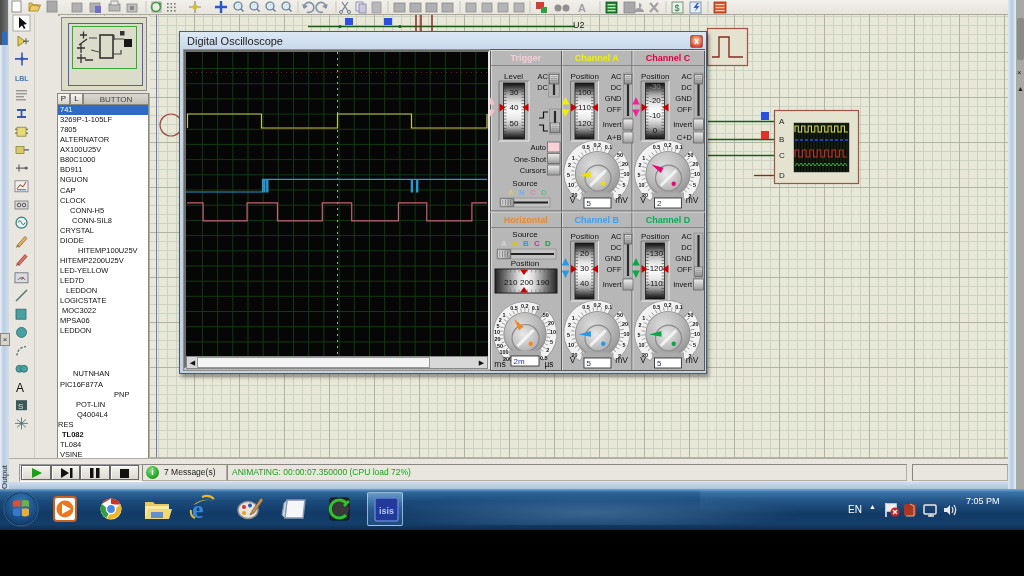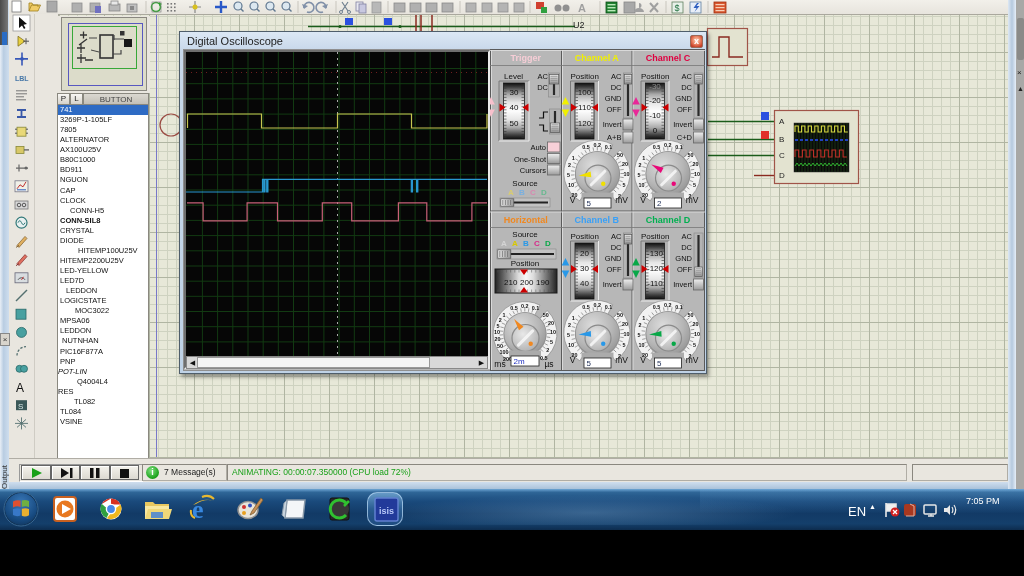--- a/index.html
+++ b/index.html
@@ -25,21 +25,21 @@
 #prevbox{left:61px;top:17px;width:86px;height:74px;background:#dcdcca;border:1px solid #8a8880;}
 #devhead{left:57px;top:93px;width:92px;height:12px;font-size:8px;}
 #devlist{left:57px;top:105px;width:92px;height:356px;background:#fff;border:1px solid #8a887f;border-top:none;font-size:7.5px;line-height:10.06px;white-space:nowrap;overflow:hidden;color:#111;}
 #dlg{left:179px;top:31px;width:528px;height:343px;background:linear-gradient(180deg,#dce8f5 0,#c8d8ea 18px,#bfd2e6 100%);border:1px solid #4f5e6b;box-shadow:2px 3px 4px rgba(0,0,0,.4);}
 #dlgtitle{left:7px;top:3px;font-size:11px;color:#1c1c1c;}
 #dlgclose{left:510px;top:3px;width:13px;height:13px;background:radial-gradient(circle at 50% 40%,#ffd0b8 0,#ec8f6f 40%,#cf4a30 75%,#b03020 100%);border:1px solid #9a6a58;border-radius:2px;color:#fff;font-size:9px;font-weight:bold;text-align:center;line-height:11px;}
 #dlgclient{left:3px;top:17px;width:521px;height:322px;background:#b9b9b9;border:1px solid #8f8f8f;}
 #scrollbar{left:186px;top:356px;width:302px;height:13px;background:#d8d8d8;border:1px solid #888;}
 #scrborder{left:184px;top:50px;width:306px;height:319px;border:2px solid;border-color:#6e6e6e #ececec #ececec #6e6e6e;}
 .ricon{position:absolute;left:37px;width:19px;height:14px;font-size:11px;text-align:center;line-height:14px;color:#1560a8;font-weight:bold;}
-.tray{color:#fff;font-size:13px;}
+.tray{color:#fff;font-size:10px;}
 .ticon{position:absolute;top:3px;width:36px;height:34px;}
 </style></head><body>
 <div id="root">
   <div class="abs grid" id="schem"></div>
   <svg class="abs" style="left:0;top:0" width="1024" height="576" viewBox="0 0 1024 576">
       <line x1="156.5" y1="15" x2="156.5" y2="457" stroke="#7878c8" stroke-width="1"></line>
       <circle cx="171" cy="125" r="11" fill="none" stroke="#9a4a42" stroke-width="1.2"></circle>
       <line x1="308" y1="26.5" x2="575" y2="26.5" stroke="#1a5c1a" stroke-width="1.4"></line>
       <rect x="345" y="18" width="8" height="7" fill="#2a50e0"></rect>
       <rect x="384" y="18" width="8" height="7" fill="#2a50e0"></rect>
@@ -284,39 +284,39 @@
       <div style="padding-left:2px;">3269P-1-105LF</div>
       <div style="padding-left:2px;">7805</div>
       <div style="padding-left:2px;">ALTERNATOR</div>
       <div style="padding-left:2px;">AX100U25V</div>
       <div style="padding-left:2px;">B80C1000</div>
       <div style="padding-left:2px;">BD911</div>
       <div style="padding-left:2px;">NGUON</div>
       <div style="padding-left:2px;">CAP</div>
       <div style="padding-left:2px;">CLOCK</div>
       <div style="padding-left:12px;">CONN-H5</div>
-      <div style="padding-left:2px;font-weight:bold;">CONN-SIL8</div>
+      <div style="padding-left:14px;">CONN-SIL8</div>
       <div style="padding-left:2px;">CRYSTAL</div>
       <div style="padding-left:2px;">DIODE</div>
       <div style="padding-left:20px;">HITEMP100U25V</div>
       <div style="padding-left:2px;">HITEMP2200U25V</div>
       <div style="padding-left:2px;">LED-YELLOW</div>
       <div style="padding-left:2px;">LED7D</div>
       <div style="padding-left:8px;">LEDDON</div>
       <div style="padding-left:2px;">LOGICSTATE</div>
-      <div style="padding-left:17px;">MOC3022</div>
+      <div style="padding-left:4px;">MOC3022</div>
       <div style="padding-left:2px;">MPSA06</div>
       <div style="padding-left:2px;">LEDDON</div>
-      <div style="padding-left:4px;">NUTNHAN</div>
+      <div style="padding-left:15px;margin-top:33px;">NUTNHAN</div>
       <div style="padding-left:2px;">PIC16F877A</div>
-      <div style="padding-left:2px;">PNP</div>
-      <div style="padding-left:0;font-style:italic;">POT-LIN</div>
+      <div style="padding-left:12px;margin-left:44px;">PNP</div>
+      <div style="padding-left:18px;">POT-LIN</div>
       <div style="padding-left:19px;">Q4004L4</div>
       <div style="padding-left:0;">RES</div>
-      <div style="padding-left:16px;">TL082</div>
+      <div style="padding-left:4px;font-weight:bold;">TL082</div>
       <div style="padding-left:2px;">TL084</div>
       <div style="padding-left:2px;">VSINE</div>
     </div>
   <div class="abs" id="bottombar">
       <div class="abs" style="left:10px;top:5px;width:124px;height:18px;border:1px solid #999;border-bottom-color:#fff;border-right-color:#fff;"></div>
       <div class="abs" style="left:12px;top:6px;width:29.5px;height:15px;background:linear-gradient(180deg,#f4f2ec,#dcd9d1);border:1px solid #666;box-shadow:inset 1px 1px 0 #fff;"><svg width="28" height="14" viewBox="0 0 28 14">
           <path d="M10,2 L20,7 L10,12 Z" fill="#18a018"></path>
         </svg></div>
       <div class="abs" style="left:41.5px;top:6px;width:29.5px;height:15px;background:linear-gradient(180deg,#f4f2ec,#dcd9d1);border:1px solid #666;box-shadow:inset 1px 1px 0 #fff;"><svg width="28" height="14" viewBox="0 0 28 14">
           <path d="M9,2 L17,7 L9,12 Z" fill="#111"></path>
@@ -1198,21 +1198,21 @@
       <div class="ticon" style="left:277px;"><svg width="36" height="34" viewBox="0 0 36 34">
           <path d="M10,8 L28,8 26,26 8,26 Z" fill="#f4f6f8" stroke="#8898a8" stroke-width="1.5"></path>
           <path d="M10,8 L8,26 5,23 7,11 Z" fill="#c8d4de" stroke="#8898a8" stroke-width="1"></path>
         </svg></div>
       <div class="ticon" style="left:322px;"><svg width="36" height="34" viewBox="0 0 36 34">
           <rect x="8" y="6" width="19" height="22" rx="2" fill="#282828" stroke="#111" stroke-width="1"></rect>
           <ellipse cx="18" cy="17" rx="9" ry="9" fill="#383838"></ellipse>
           <path d="M24,11 A9,9 0 1 0 24,23" stroke="#30c030" stroke-width="3" fill="none"></path>
           <path d="M22,14 L27,9" stroke="#30c030" stroke-width="2.5"></path>
         </svg></div>
-      <div class="ticon" style="left:367px;background:linear-gradient(180deg,rgba(150,200,240,.55),rgba(70,130,190,.45) 50%,rgba(40,90,150,.5));border:1px solid rgba(200,230,255,.65);border-radius:10px;text-decoration:underline;"><svg width="36" height="34" viewBox="0 0 36 34">
+      <div class="ticon" style="left:367px;background:linear-gradient(180deg,rgba(150,200,240,.55),rgba(70,130,190,.45) 50%,rgba(40,90,150,.5));border:1px solid rgba(200,230,255,.65);border-radius:2px;text-decoration:underline;"><svg width="36" height="34" viewBox="0 0 36 34">
           <rect x="7" y="5" width="23" height="23" rx="2" fill="#223a9a" stroke="#6080d0" stroke-width="1.5"></rect>
           <text x="18.5" y="21" font-size="9" font-weight="bold" fill="#b8c8f8" text-anchor="middle" font-family="Liberation Sans">isis</text>
         </svg></div>
       <div class="abs tray" style="left:848px;top:15px;">EN</div>
       <div class="abs tray" style="left:869px;top:14px;font-size:7px;">▲</div>
       <svg class="abs" style="left:884px;top:12px" width="75" height="18" viewBox="0 0 75 18">
       <path d="M2,2 L2,16 M2,3 L12,3 12,10 2,10" stroke="#e8e8e8" stroke-width="1.6" fill="#f0f0f0"></path>
       <circle cx="11" cy="11" r="4.5" fill="#d02020"></circle>
         <path d="M9,9 L13,13 M13,9 L9,13" stroke="#fff" stroke-width="1.3"></path>
       <rect x="20" y="3" width="12" height="12" rx="2" fill="#a83820"></rect>

